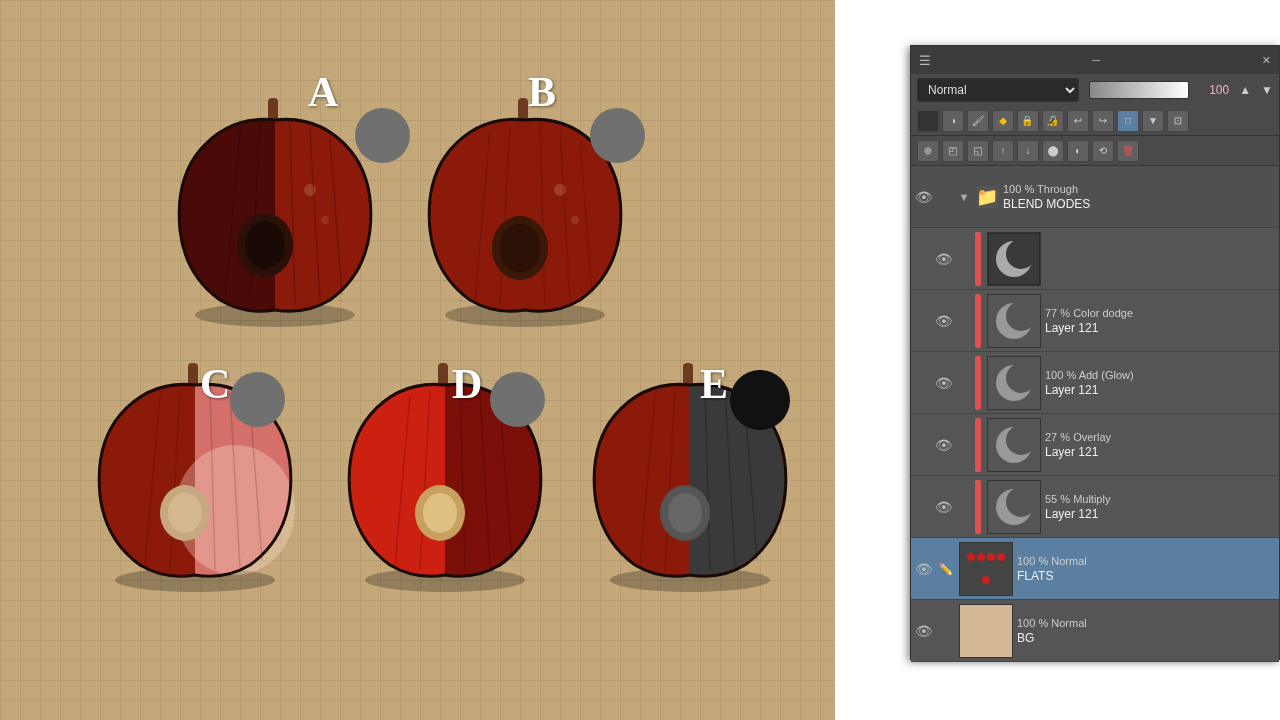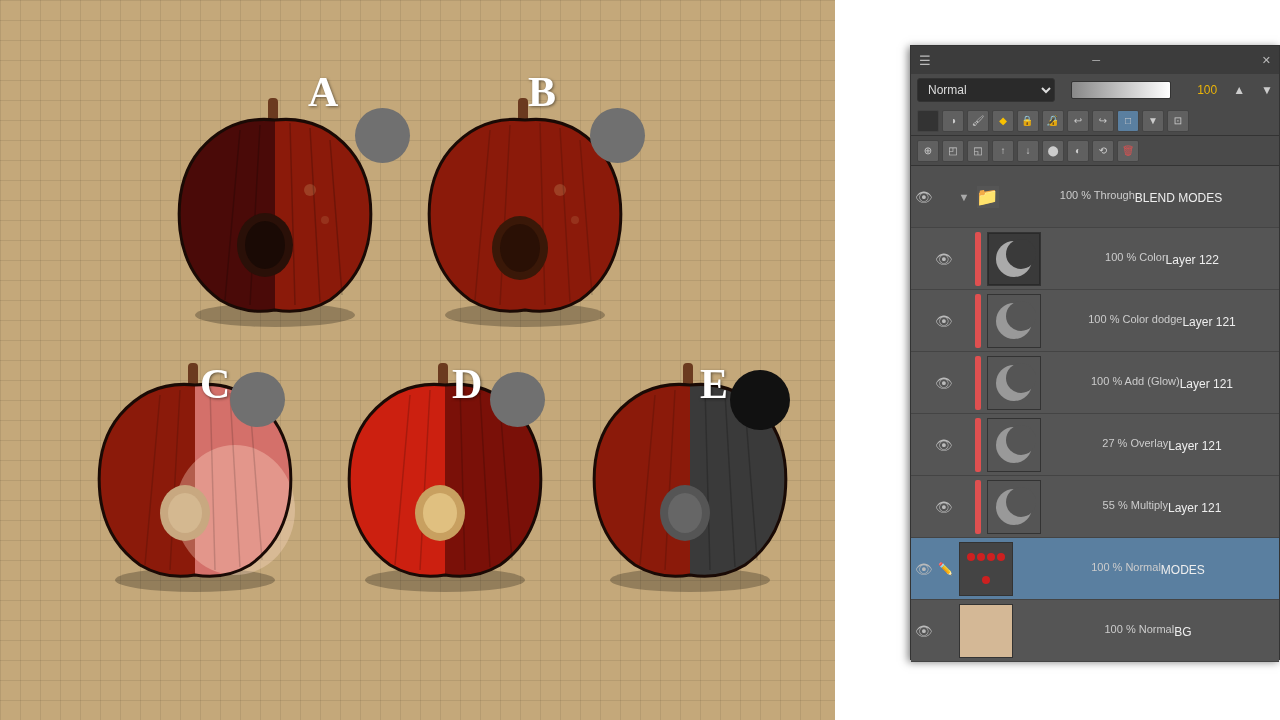--- a/index.html
+++ b/index.html
@@ -84,21 +84,21 @@
       cursor: pointer;
       margin-left: 6px;
     }
 
     
     #toolbar-row1 {
       display: flex;
       align-items: center;
       padding: 4px 6px;
       background: #4a4a4a;
-      gap: 16px;
+      gap: 10px;
       height: 32px;
     }
 
     .blend-select {
       background: #2a2a2a;
       color: #ddd;
       border: 1px solid #333;
       border-radius: 3px;
       padding: 2px 6px;
       font-size: 12px;
@@ -109,21 +109,21 @@
     .opacity-bar {
       background: linear-gradient(to right, #888, #fff);
       width: 100px;
       height: 18px;
       border: 1px solid #333;
       border-radius: 2px;
       position: relative;
     }
 
     .opacity-val {
-      color: #eab308;
+      color: #f9a8d4;
       font-size: 12px;
       min-width: 30px;
       text-align: right;
     }
 
     
     #toolbar-row2 {
       display: flex;
       align-items: center;
       padding: 3px 6px;
@@ -231,21 +231,21 @@
       display: flex;
       align-items: center;
       justify-content: center;
       overflow: hidden;
       position: relative;
     }
 
     .layer-info {
       flex: 1;
       display: flex;
-      flex-direction: row;
+      flex-direction: column;
       justify-content: center;
     }
 
     .layer-blend {
       color: #ccc;
       font-size: 11px;
     }
 
     .layer-name {
       color: #eee;
@@ -492,39 +492,35 @@
       <div class="layer-chain"></div>
       <div class="group-strip"></div>
       <div class="layer-thumb thumb-dark">
 
         <svg width="50" height="50" viewBox="0 0 50 50">
           <rect width="50" height="50" fill="#3a3a3a"></rect>
           <circle cx="25" cy="25" r="18" fill="#aaa"></circle>
           <circle cx="32" cy="20" r="15" fill="#3a3a3a"></circle>
         </svg>
       </div>
-      <div class="layer-info">
-        <span class="layer-blend">100 % Color</span>
-        <span class="layer-name">Layer 122</span>
-      </div>
     </div>
 
     <div class="layer-item" style="padding-left:20px;">
       <div class="layer-eye">👁</div>
       <div class="layer-chain"></div>
       <div class="group-strip"></div>
       <div class="layer-thumb">
         <svg width="50" height="50" viewBox="0 0 50 50">
           <rect width="50" height="50" fill="#555"></rect>
           <circle cx="25" cy="25" r="18" fill="#999"></circle>
           <circle cx="32" cy="20" r="15" fill="#555"></circle>
         </svg>
       </div>
       <div class="layer-info">
-        <span class="layer-blend">100 % Color dodge</span>
+        <span class="layer-blend">77 % Color dodge</span>
         <span class="layer-name">Layer 121</span>
       </div>
     </div>
 
     <div class="layer-item" style="padding-left:20px;">
       <div class="layer-eye">👁</div>
       <div class="layer-chain"></div>
       <div class="group-strip"></div>
       <div class="layer-thumb">
         <svg width="50" height="50" viewBox="0 0 50 50">
@@ -578,21 +574,21 @@
       <span class="pen-icon" style="width:18px;text-align:center;">✏️</span>
       <div class="layer-thumb thumb-selected-dots">
         <div class="red-dot"></div>
           <div class="red-dot"></div>
         <div class="red-dot"></div>
           <div class="red-dot"></div>
         <div class="red-dot"></div>
       </div>
       <div class="layer-info">
         <span class="layer-blend">100 % Normal</span>
-        <span class="layer-name">MODES</span>
+        <span class="layer-name">FLATS</span>
       </div>
     </div>
 
     <div class="layer-item">
       <div class="layer-eye">👁</div>
       <div class="layer-chain"></div>
       <div class="layer-thumb thumb-beige" style="background:#d4b896;"></div>
       <div class="layer-info">
         <span class="layer-blend">100 % Normal</span>
         <span class="layer-name">BG</span>

